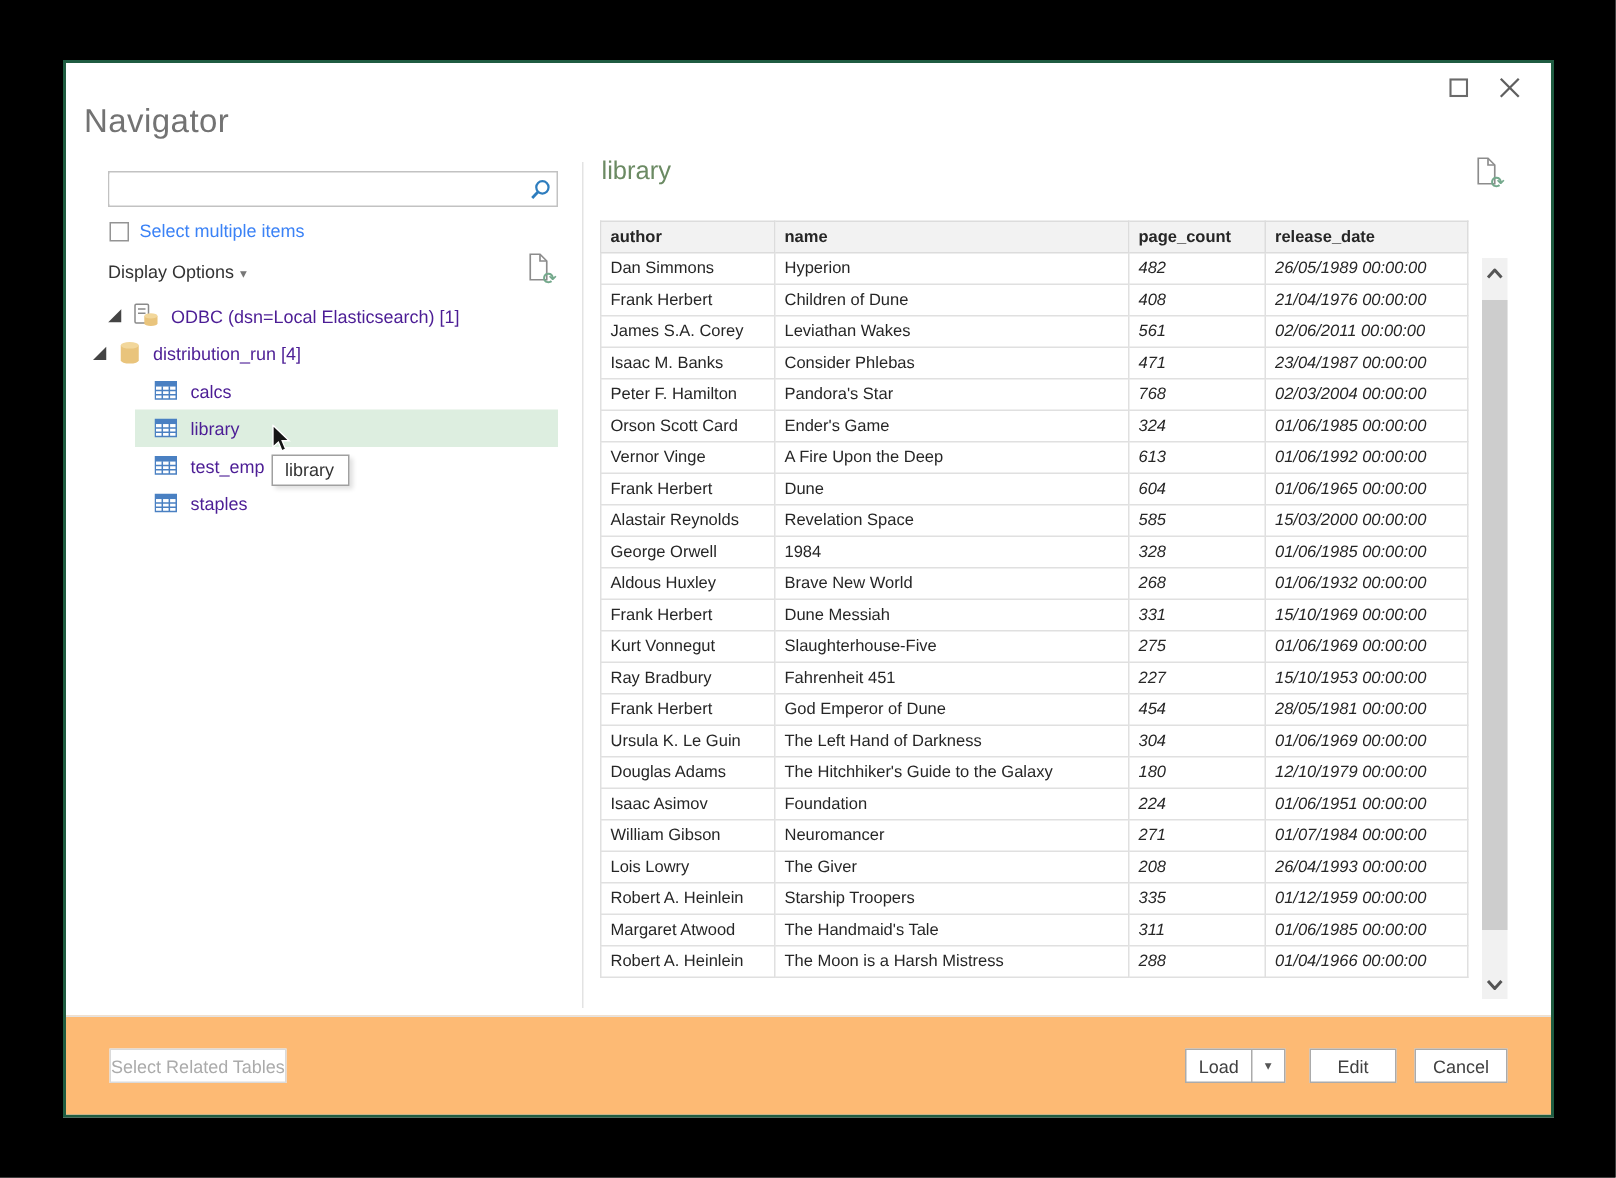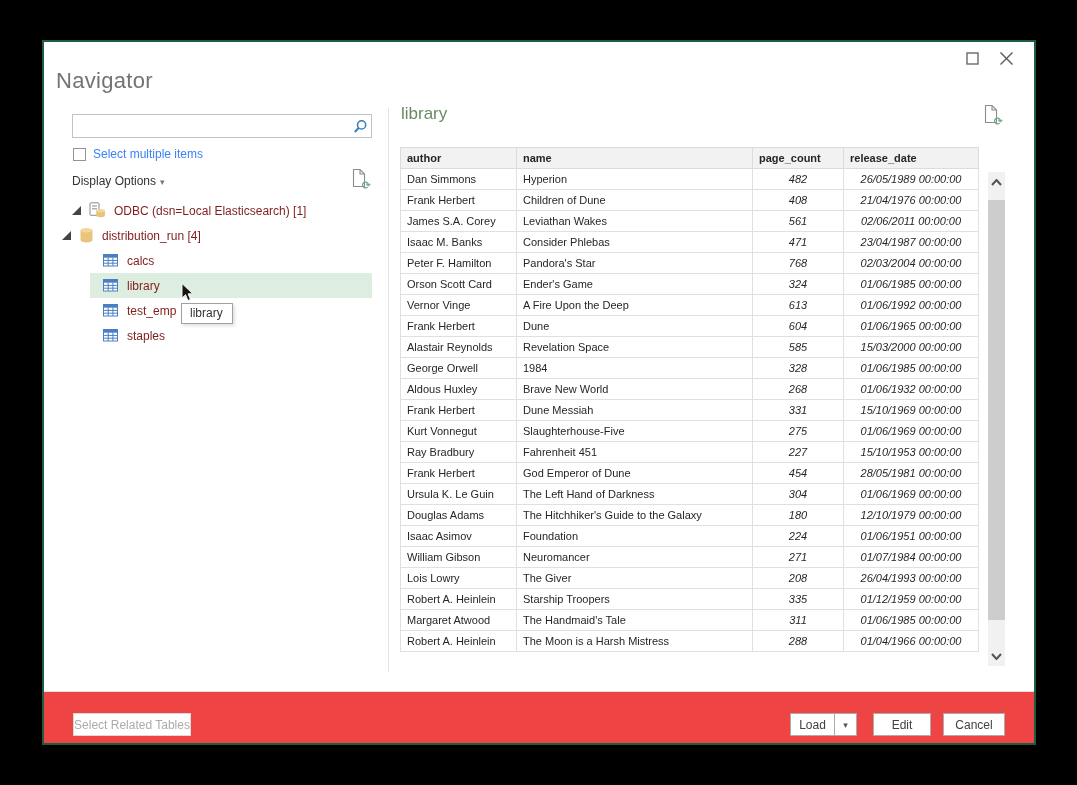--- a/index.html
+++ b/index.html
@@ -26,21 +26,21 @@
   .caret { font-size:9px; color:#777; margin-left:4px; }
   .refresh-btn { position:absolute; width:22px; height:24px; cursor:pointer; }
   .refresh-left { left:306px; top:126px; }
   .refresh-right { left:938px; top:62px; }
   .doc-refresh { position:relative; width:18px; height:20px; }
   .doc-refresh .glyph { position:absolute; right:-3px; bottom:-4px; font-size:11px; color:#74a98c;
     font-family:"DejaVu Sans",sans-serif; font-weight:bold; }
 
   
   .tree { position:absolute; left:0; top:156px; width:344px; }
-  .tree-row { height:25px; display:flex; align-items:center; font-size:12px; color:#7f1d1d; cursor:pointer; }
+  .tree-row { height:25px; display:flex; align-items:center; font-size:12px; color:#4c1d95; cursor:pointer; }
   .tree-root { padding-left:28px; }
   .tree-db { padding-left:18px; }
   .tree-arrow { width:10px; margin-right:7px; display:flex; }
   .tree-ico { margin-right:8px; display:flex; }
   .tree-table { margin-left:46px; width:282px; padding-left:13px; }
   .tree-table.selected { background:#ddeee0; }
   .tree-table .tree-ico { margin-right:9px; }
 
   .divider { position:absolute; left:344px; top:66px; width:1px; height:564px; background:#e3e3e3; }
 
@@ -51,31 +51,31 @@
     box-shadow:2px 2px 3px rgba(0,0,0,0.12); }
 
   
   .preview-title { position:absolute; left:357px; top:62px; font-size:17px; color:#6b8a63; }
   .preview-table { position:absolute; left:356px; top:105px; border-collapse:collapse;
     table-layout:fixed; width:578px; }
   .preview-table th, .preview-table td { border:1px solid #e0e0e0; height:21px; padding:0 6px;
     font-size:11px; color:#262626; white-space:nowrap; overflow:hidden; text-align:left; }
   .preview-table th { background:#f2f2f2; font-weight:bold; border-color:#dcdcdc; }
   .preview-table { border:1px solid #cfcfcf; }
-  .preview-table .num { font-style:italic; text-align:center; }
+  .preview-table .num { font-style:italic; text-align:left; }
   .col-author { width:116px; } .col-name { width:236px; } .col-pages { width:91px; } .col-date { width:135px; }
 
   
   .scrollbar { position:absolute; left:944px; top:130px; width:17px; height:494px; background:#f1f1f1; }
   .scroll-arrow { position:absolute; left:0; width:17px; height:20px; display:flex; align-items:center; justify-content:center; cursor:pointer; }
   .scroll-up { top:0; } .scroll-down { bottom:0; }
   .scroll-thumb { position:absolute; left:0; top:28px; width:17px; height:420px; background:#cdcdcd; cursor:pointer; }
 
   
-  .footer { position:absolute; left:0; bottom:0; width:990px; height:52px; background:#ef4444; border-top:1px solid #e3e3e3; }
+  .footer { position:absolute; left:0; bottom:0; width:990px; height:66px; background:#fdba74; border-top:1px solid #e3e3e3; }
   .btn { position:absolute; top:21px; height:23px; background:#fff; border:1px solid #ababab;
     font-size:12px; color:#404040; display:flex; align-items:center; justify-content:center; cursor:pointer;
     font-family:"Liberation Sans","DejaVu Sans",sans-serif; }
   .btn-select-related { left:29px; width:118px; border-color:#dadada; color:#ababab; cursor:default; }
   .btn-load { left:746px; width:45px; }
   .btn-load-arrow { left:790px; width:23px; font-size:9px; color:#555; }
   .btn-edit { left:829px; width:58px; }
   .btn-cancel { left:899px; width:62px; }
 </style>
 </head>

